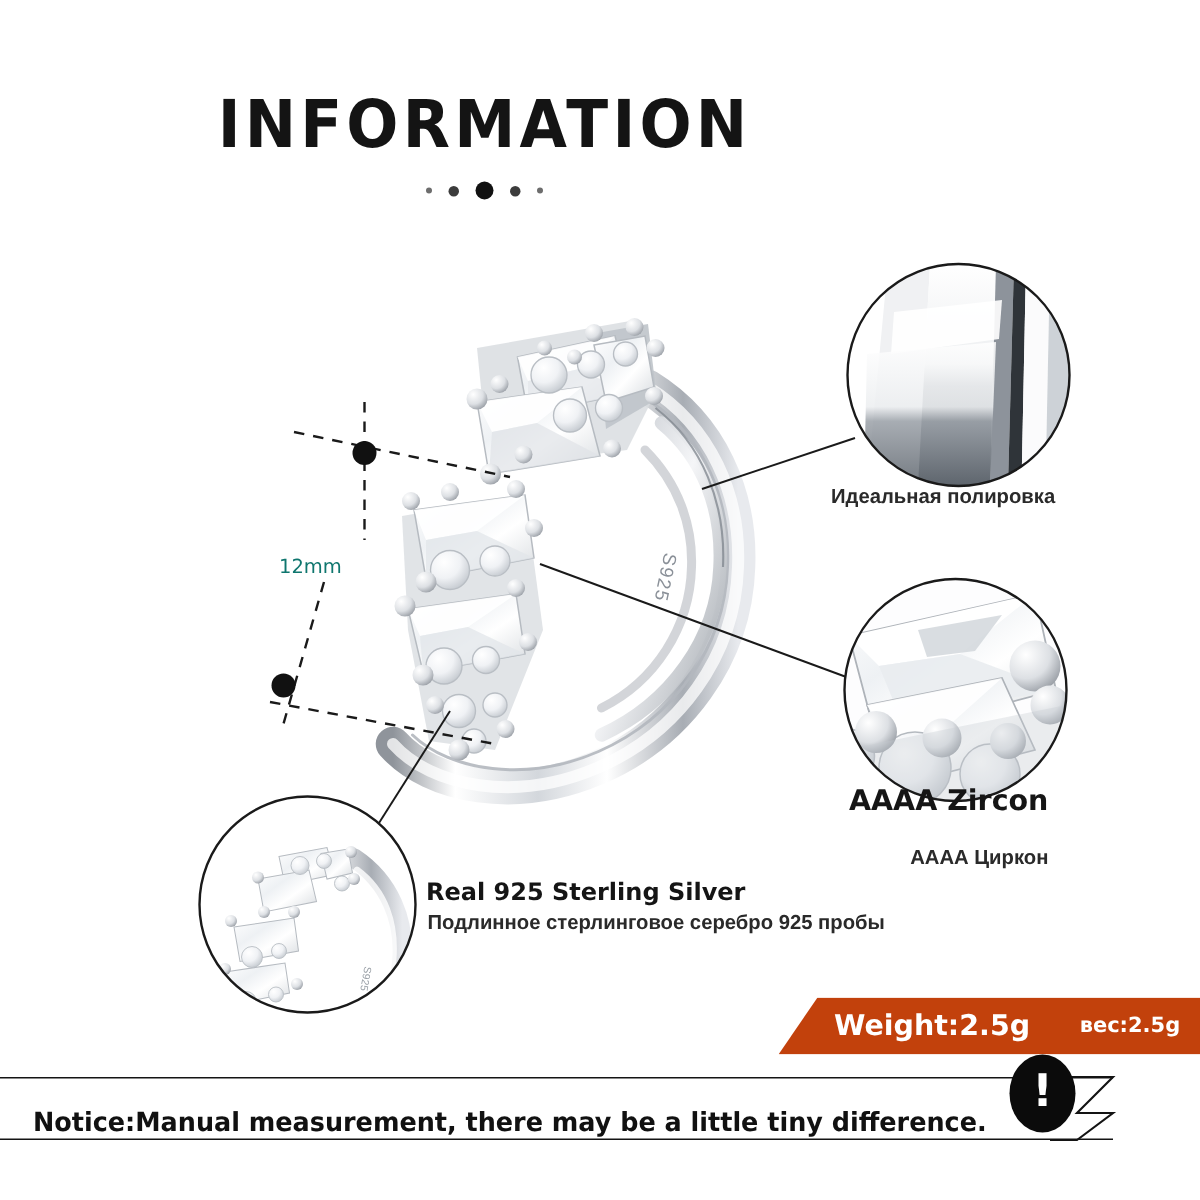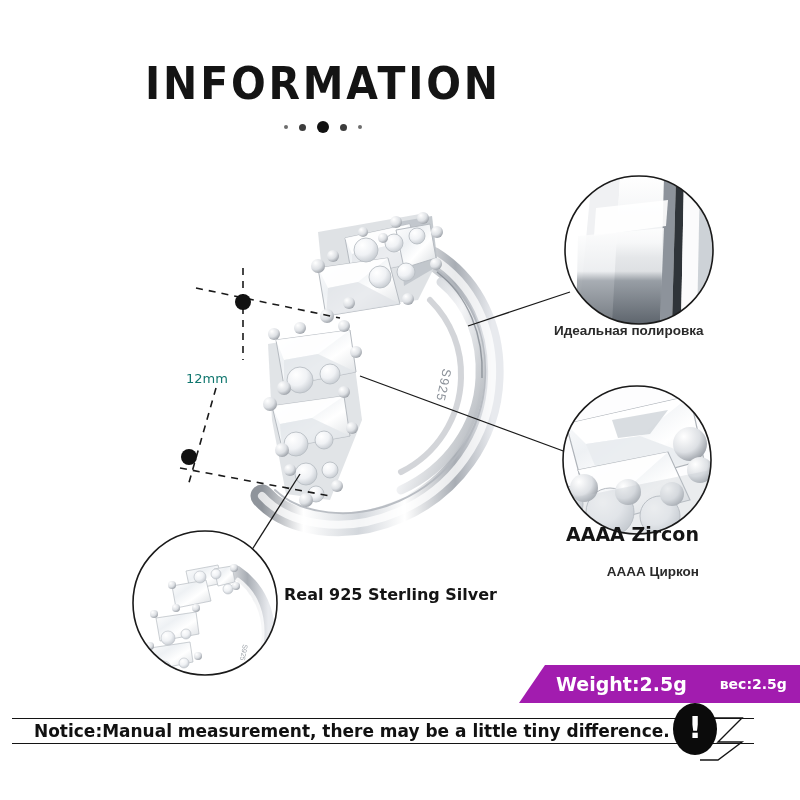--- a/index.html
+++ b/index.html
@@ -102,21 +102,21 @@
     white-space: nowrap;
   }
 
   
   #weight-banner {
     position: absolute;
     left: 519px;
     top: 665px;
     width: 281px;
     height: 38px;
-    background: #a21caf;
+    background: #c2410c;
     clip-path: polygon(26px 0, 100% 0, 100% 100%, 0 100%);
     display: flex;
     align-items: center;
   }
   #weight-en {
     color: #ffffff;
     font-family: "DejaVu Sans", sans-serif;
     font-weight: 700;
     font-size: 19px;
     margin-left: 37px;
@@ -131,27 +131,26 @@
     white-space: nowrap;
     text-align: center;
   }
 
   
   #notice-bar {
     position: absolute;
     left: 0;
     top: 718px;
     width: 742px;
-    height: 26px;
+    height: 42px;
     box-sizing: border-box;
     border-top: 1.4px solid #141414;
     border-bottom: 1.4px solid #141414;
     display: flex;
-    align-items: center;
-    margin-left: 12px;
+    align-items: flex-end;
   }
   #notice-text {
     font-family: "DejaVu Sans", sans-serif;
     font-weight: 700;
     font-size: 17.5px;
     color: #111111;
     margin-left: 22px;
     white-space: nowrap;
     transform: scaleX(0.97);
     transform-origin: left center;
@@ -436,20 +435,21 @@
   <div class="ru">Идеальная полировка</div>
 </div>
 
 <div class="callout" id="callout-zircon">
   <div class="en">AAAA Zircon</div>
   <div class="ru">АААА Циркон</div>
 </div>
 
 <div class="callout" id="callout-silver">
   <div class="en">Real 925  Sterling  Silver</div>
+  <div class="ru">Подлинное стерлинговое серебро 925 пробы</div>
 </div>
 
 <div id="measure-label">12mm</div>
 
 <div id="weight-banner">
   <span id="weight-en">Weight:2.5g</span>
   <span id="weight-ru">вес:2.5g</span>
 </div>
 
 <div id="notice-bar">

